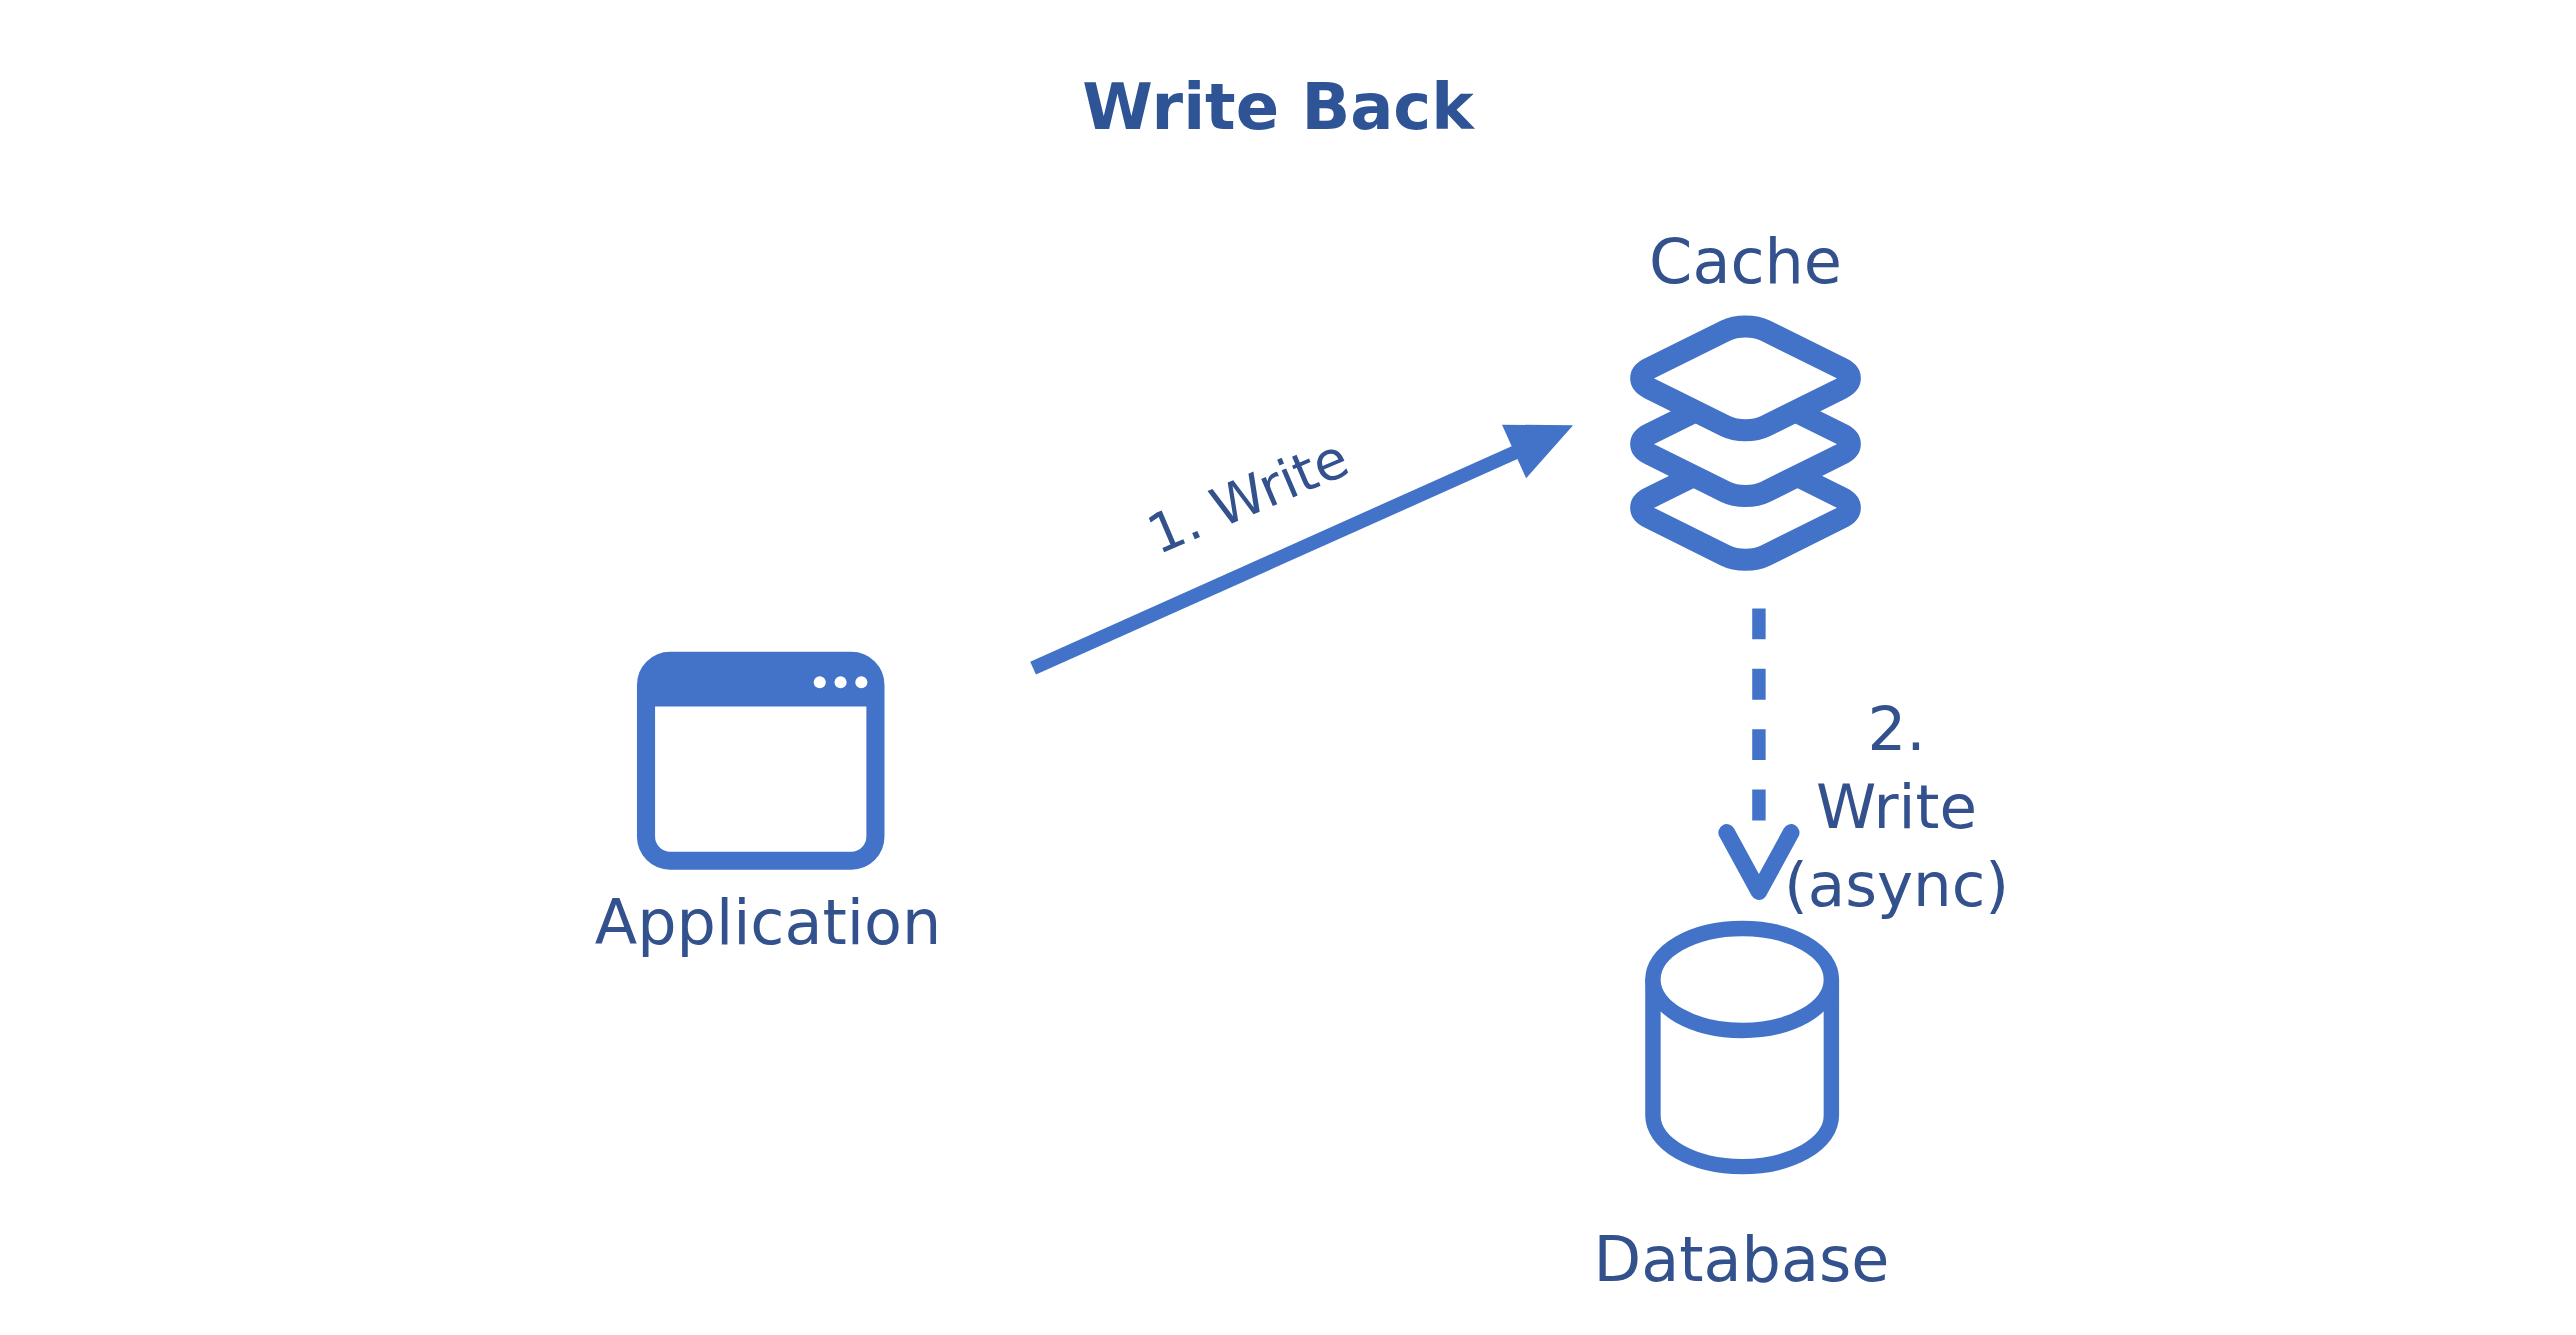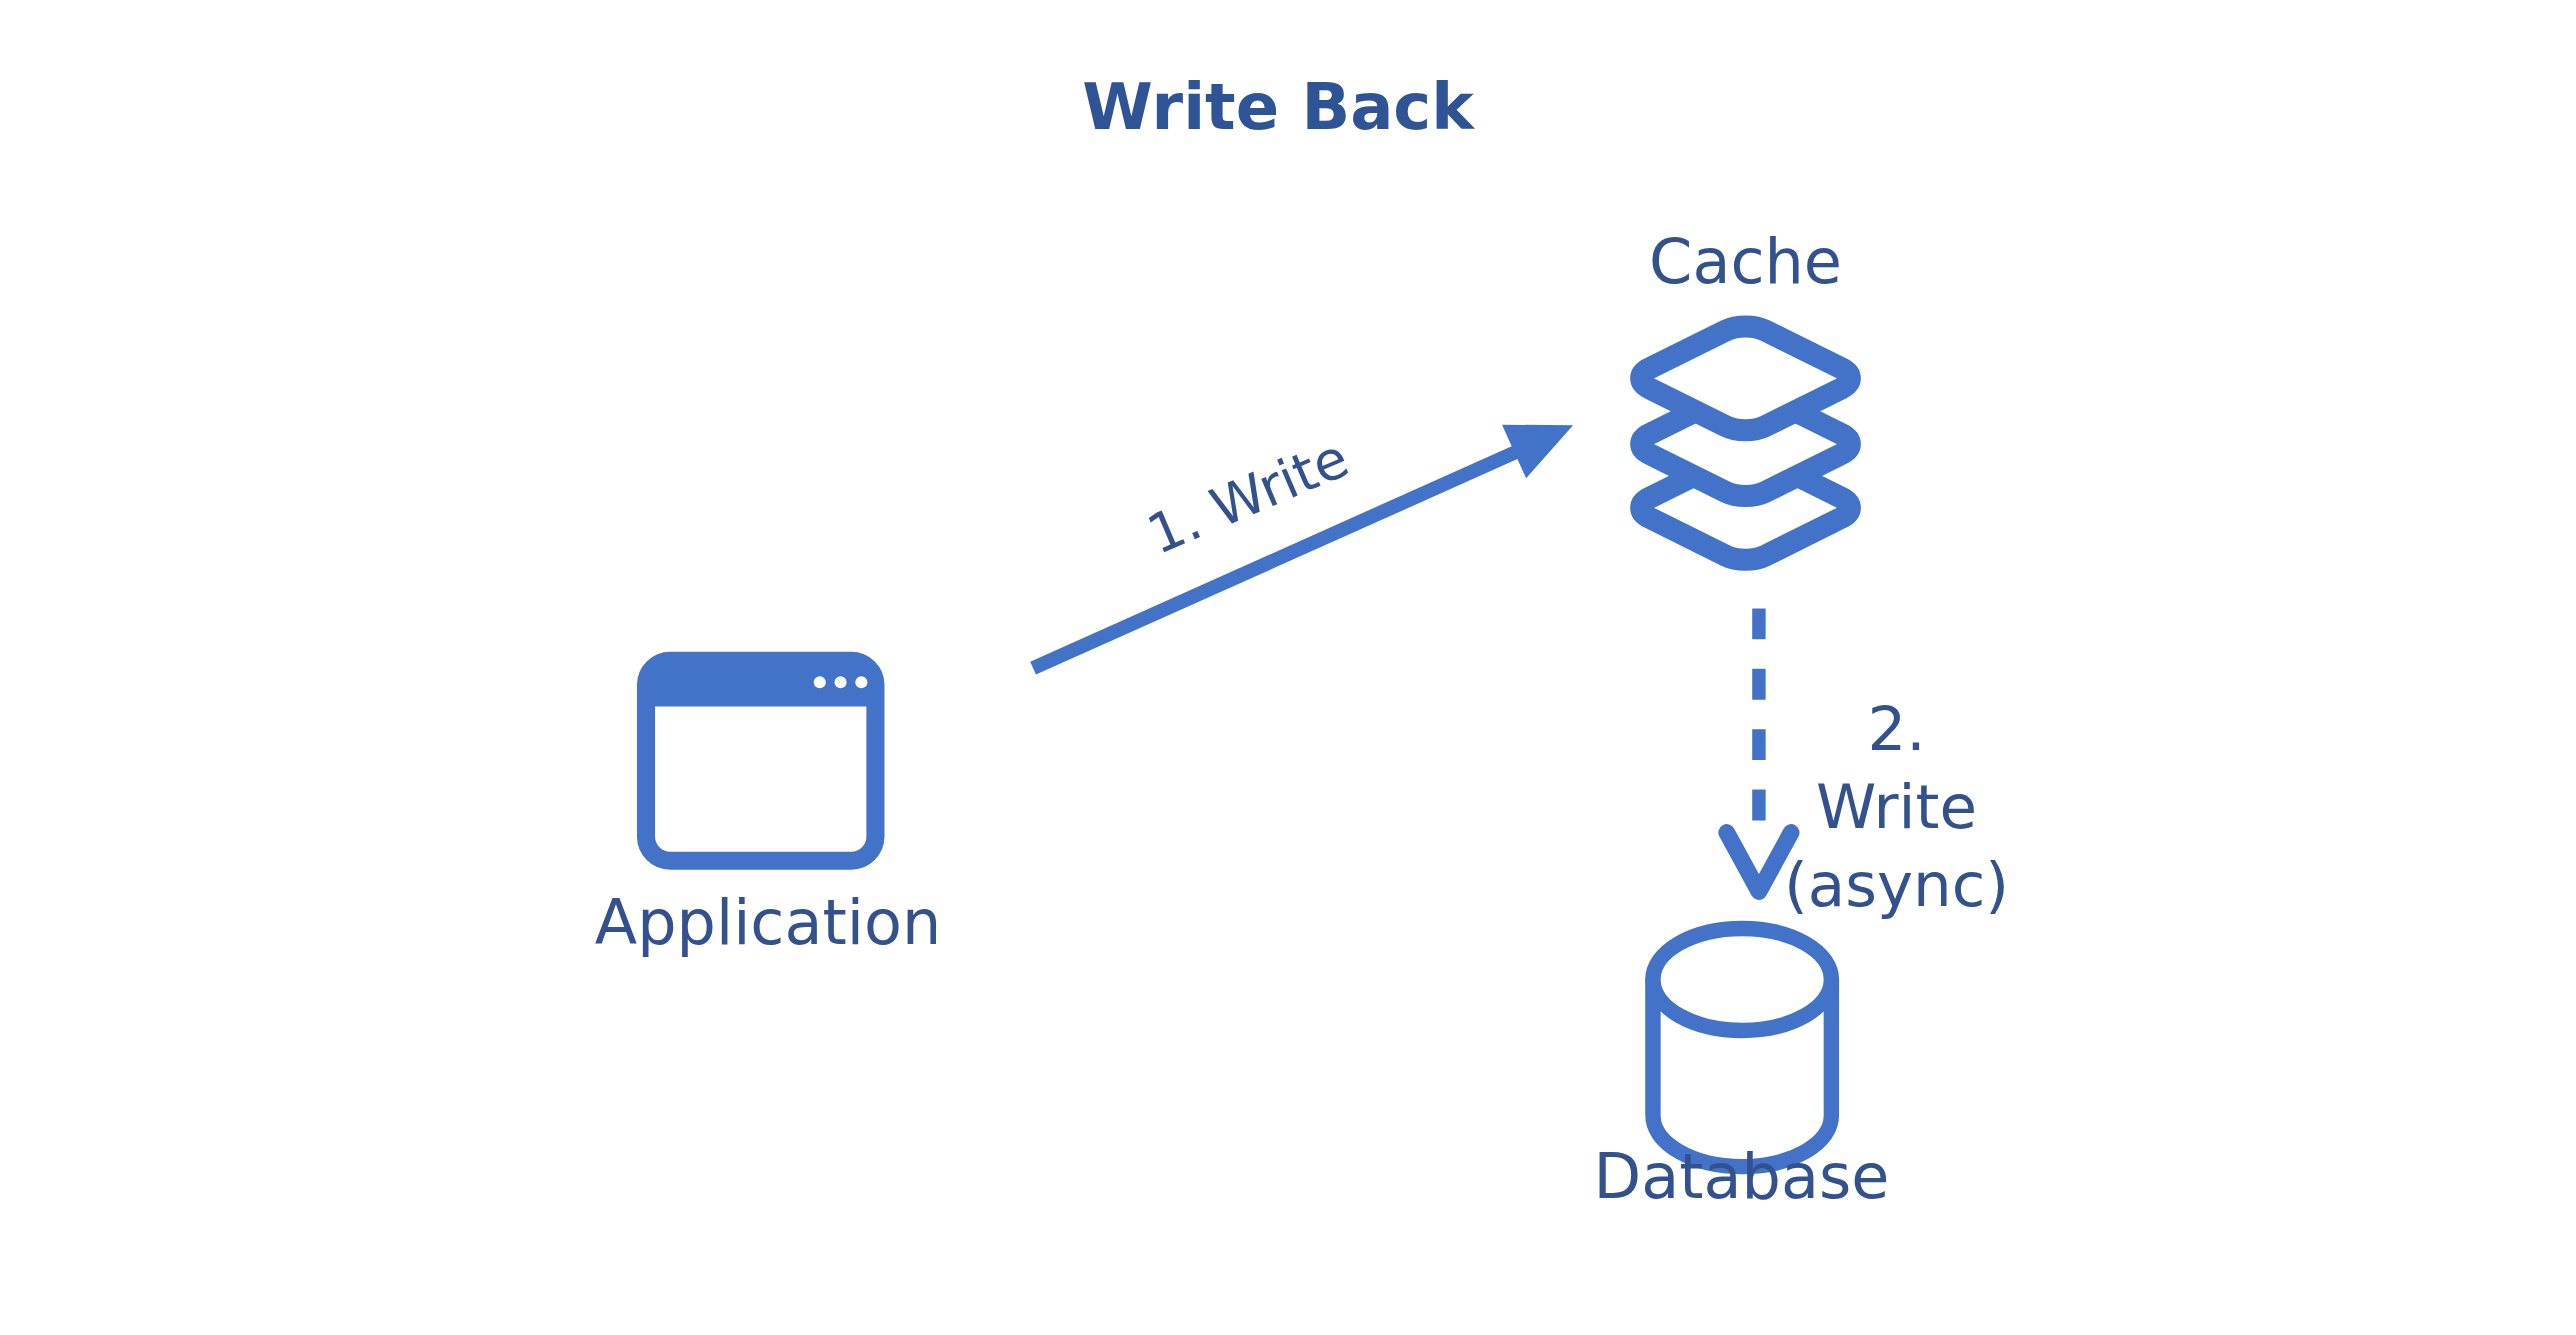--- a/index.html
+++ b/index.html
@@ -16,21 +16,21 @@
   .layer{position:absolute;left:0;top:0;width:2576px;height:1336px;}
   .title{
     position:absolute;left:0;top:44px;width:2556px;text-align:center;
     font-size:64px;font-weight:bold;color:var(--title);
   }
   .node-label{
     position:absolute;text-align:center;font-size:62px;color:var(--text);
   }
   .cache-label{left:1578px;top:199px;width:335px;}
   .application-label{left:567px;top:860px;width:402px;}
-  .database-label{left:1574px;top:1114px;width:335px;}
+  .database-label{left:1574px;top:1197px;width:335px;}
   .edge-label{
     position:absolute;color:var(--text);font-size:54px;text-align:center;
   }
   .edge-label-1{
     left:1114px;top:439px;width:268px;
     transform:rotate(-23deg);transform-origin:center center;
   }
   .edge-label-2{
     left:1779px;top:664px;width:235px;font-size:61px;line-height:1.28;
   }

